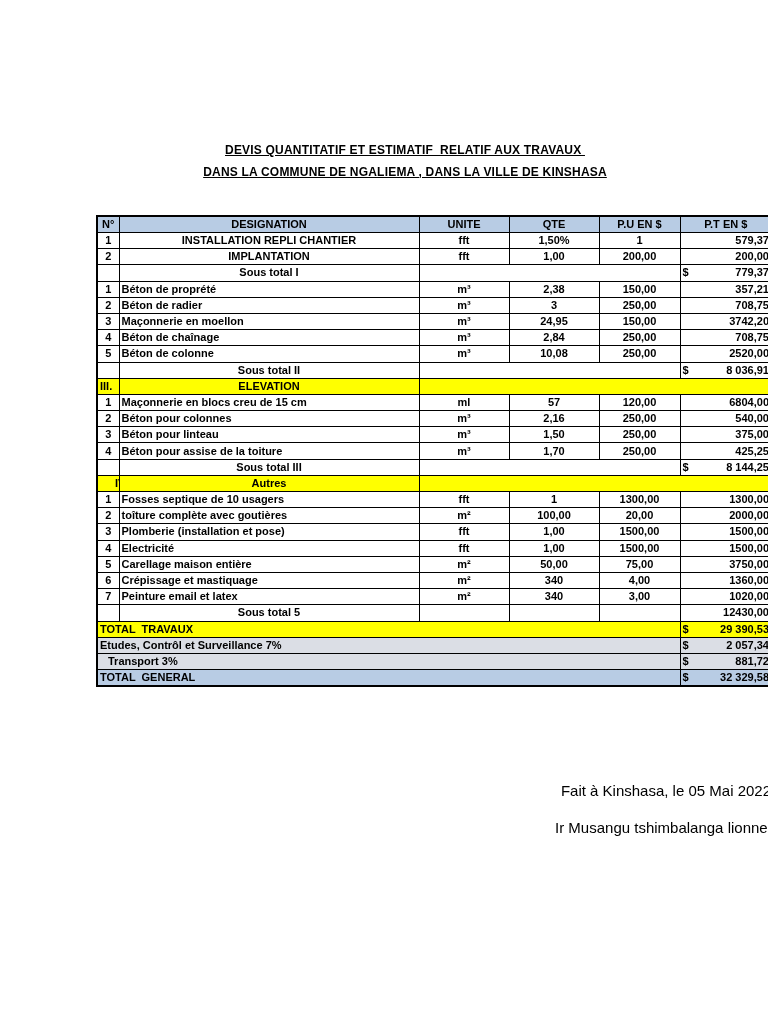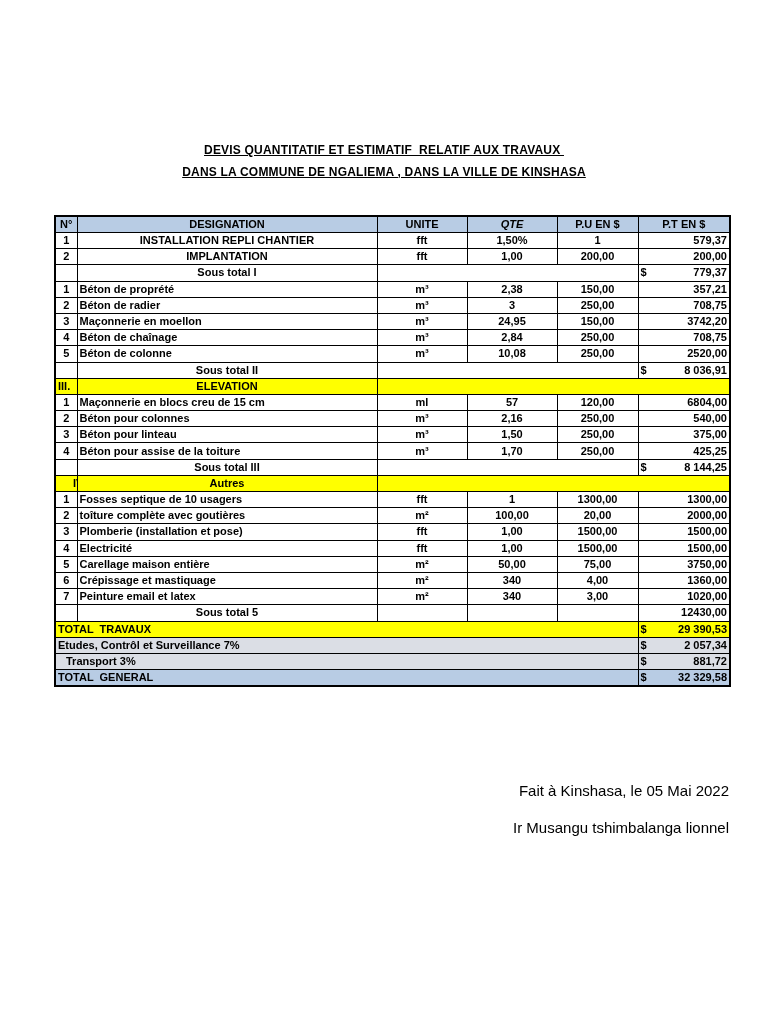--- a/index.html
+++ b/index.html
@@ -3,21 +3,21 @@
 <meta charset="utf-8">
 <style>
   * { margin: 0; padding: 0; box-sizing: border-box; }
   html, body { width: 768px; height: 1024px; background: #ffffff; }
   body {
     font-family: "Liberation Sans", sans-serif;
     color: #000;
     position: relative;
     overflow: hidden;
   }
-  .page { position: absolute; inset: 0; background: #fff; }
+  .page { position: absolute; inset: 0; background: #fff; margin-left: 42px; }
 
   
   .title-block {
     position: absolute;
     top: 140px; left: 0; right: 0;
     text-align: center;
   }
   .title-line {
     font-size: 12px;
     font-weight: bold;
@@ -91,21 +91,21 @@
       <col style="width:90px">
       <col style="width:90px">
       <col style="width:81px">
       <col style="width:92px">
     </colgroup>
     <thead>
       <tr>
         <th style="background: rgb(184, 204, 228);">N°</th>
         <th style="background: rgb(184, 204, 228);">DESIGNATION</th>
         <th style="background: rgb(184, 204, 228);">UNITE</th>
-        <th style="background: rgb(184, 204, 228); font-style: italic;">QTE</th>
+        <th style="background: rgb(184, 204, 228);">QTE</th>
         <th style="background: rgb(184, 204, 228);">P.U EN $</th>
         <th style="background: rgb(184, 204, 228);">P.T EN $</th>
       </tr>
     </thead>
     <tbody>
         <tr>
           <td class="ta-c">1</td>
           <td class="ta-c">INSTALLATION REPLI CHANTIER</td>
           <td class="ta-c">fft</td>
           <td class="ta-c">1,50%</td>

